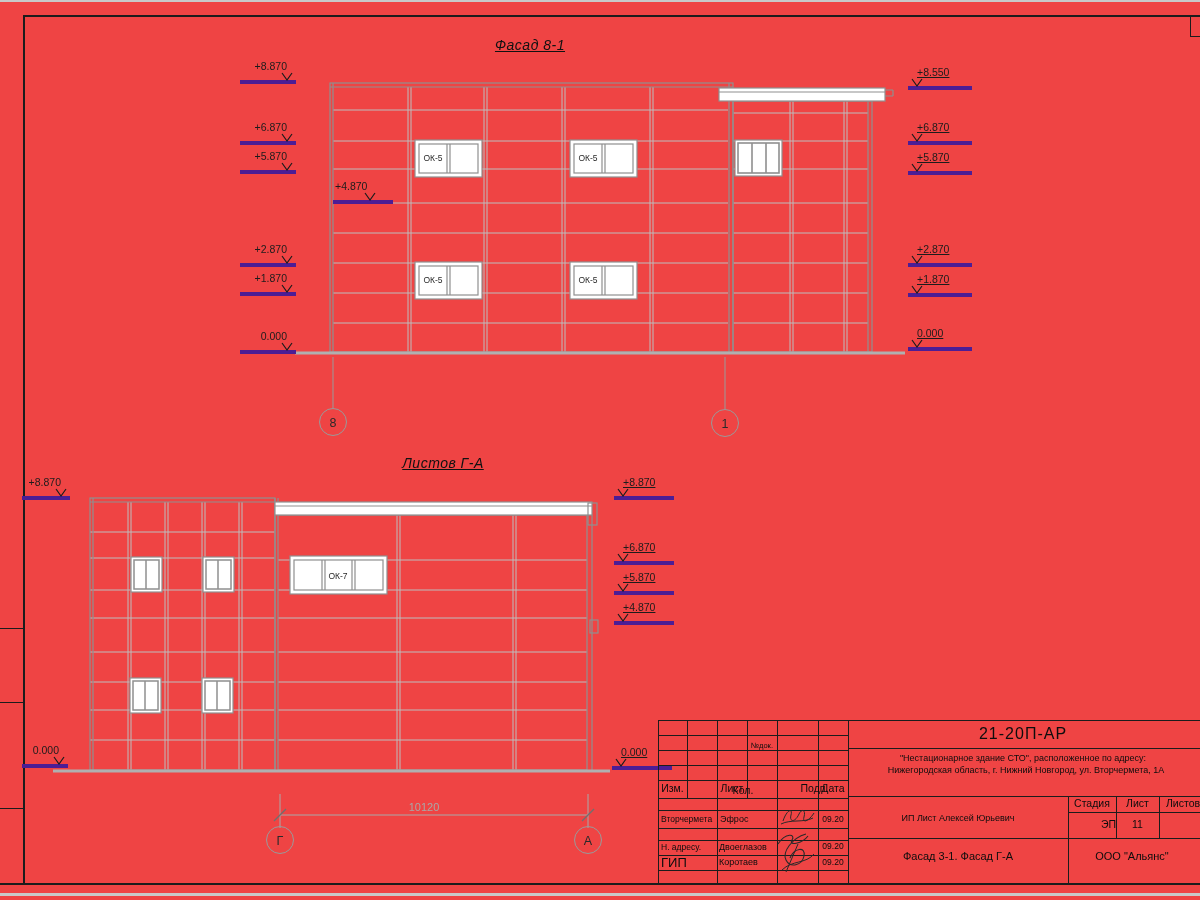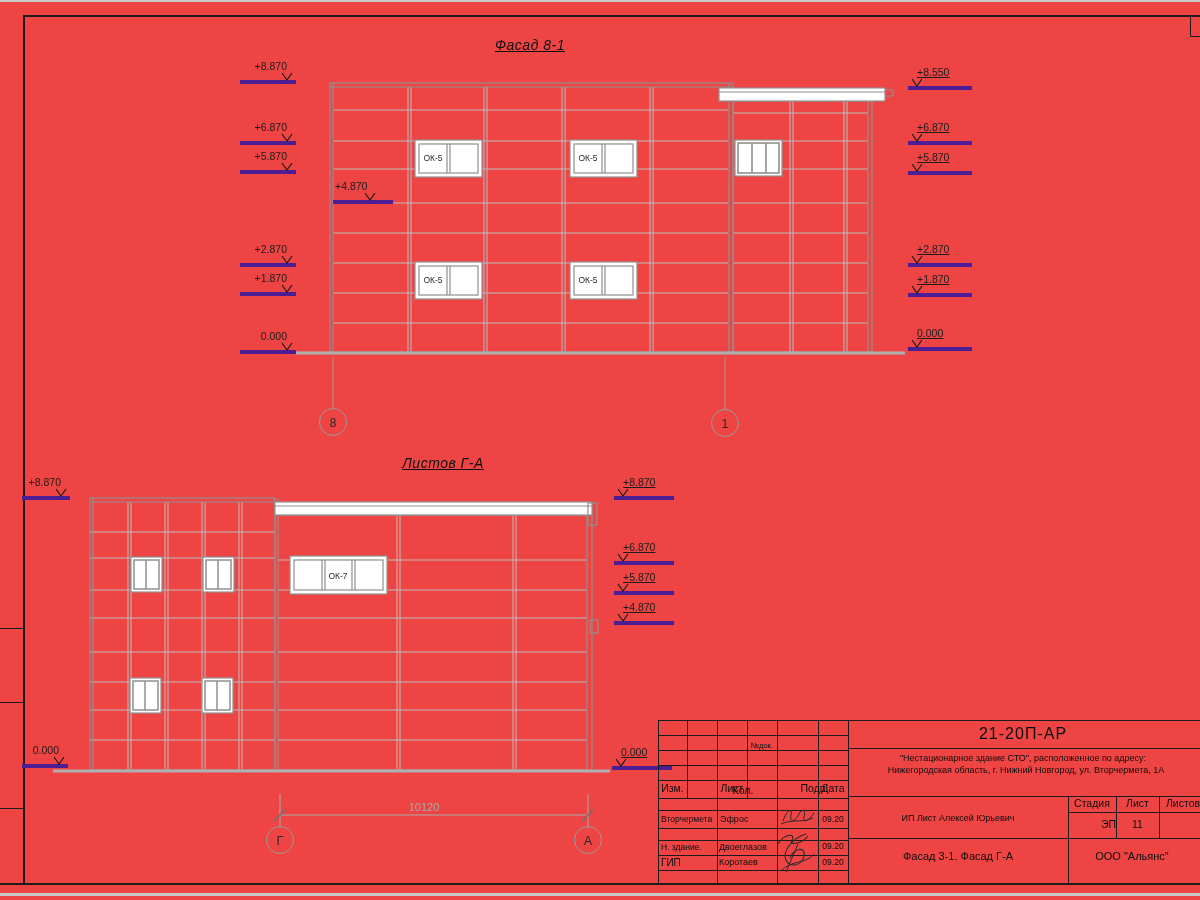--- a/index.html
+++ b/index.html
@@ -312,24 +312,24 @@
     <div class="tbt c h" style="left:658px;top:783px;width:29px;">Изм.</div>
     <div class="tbt c h" style="left:687px;top:785px;width:30px;margin-left:41px;">Кол.</div>
     <div class="tbt c h" style="left:717px;top:783px;width:30px;">Лист</div>
     <div class="tbt c" style="left:747px;top:740px;width:30px;font-size:7.5px;">№док.</div>
     <div class="tbt c h" style="left:777px;top:783px;width:41px;margin-left:17px;">Подп.</div>
     <div class="tbt c h" style="left:818px;top:783px;width:30px;">Дата</div>
 
     <div class="tbt" style="left:661px;top:814px;font-size:8.5px;">Вторчермета</div>
     <div class="tbt" style="left:720px;top:814px;">Эфрос</div>
     <div class="tbt c" style="left:818px;top:814px;width:30px;font-size:8.5px;">09.20</div>
-    <div class="tbt" style="left:661px;top:842px;font-size:8.5px;">Н. здание.</div>
+    <div class="tbt" style="left:661px;top:842px;font-size:8.5px;">Н. адресу.</div>
     <div class="tbt" style="left:719px;top:842px;">Двоеглазов</div>
     <div class="tbt c" style="left:818px;top:841px;width:30px;font-size:8.5px;">09.20</div>
-    <div class="tbt" style="left:661px;top:857px;font-size:10px;">ГИП</div>
+    <div class="tbt" style="left:661px;top:857px;font-size:13px;">ГИП</div>
     <div class="tbt" style="left:719px;top:857px;">Коротаев</div>
     <div class="tbt c" style="left:818px;top:857px;width:30px;font-size:8.5px;">09.20</div>
 
     <svg class="abs" style="left:779px;top:805px;" width="38" height="23" viewBox="0 0 38 23">
       <path d="M4 16 C8 4 14 3 12 10 C10 17 16 18 20 9 C23 3 27 5 25 12 C23 19 30 16 35 8 M2 19 C12 14 24 18 34 13" stroke="#2a2a2a" stroke-width="1" fill="none"></path>
     </svg>
     <svg class="abs" style="left:772px;top:830px;" width="46" height="44" viewBox="0 0 46 44">
       <path d="M6 14 C14 2 24 4 20 10 C16 16 30 14 36 6 M34 4 C20 8 10 22 14 30 C18 38 30 36 32 26 C34 16 22 18 18 28" stroke="#2a2a2a" stroke-width="1.1" fill="none"></path>
       <path d="M10 40 C20 30 34 34 42 24 M26 14 L14 42" stroke="#2a2a2a" stroke-width="1" fill="none"></path>
     </svg>

